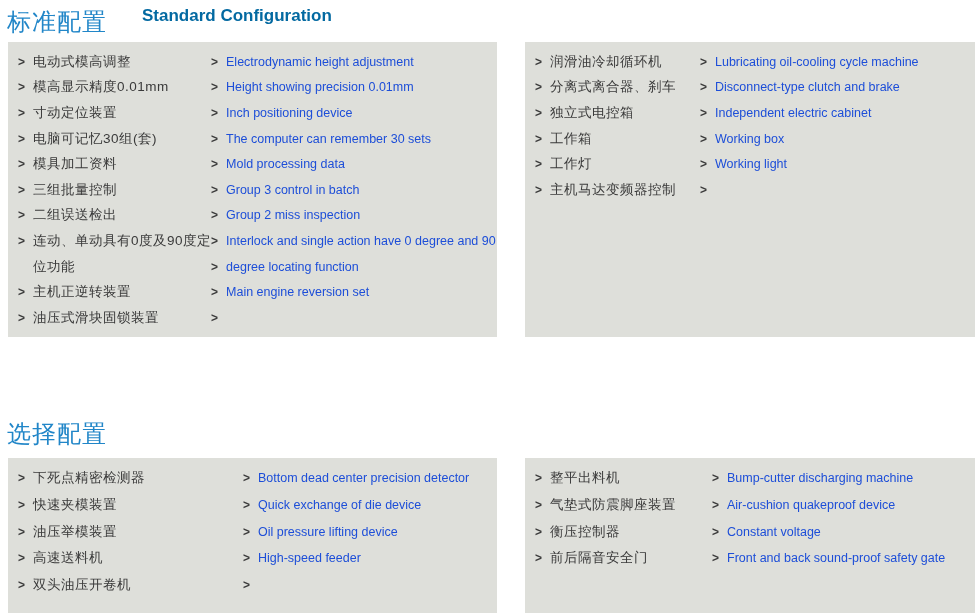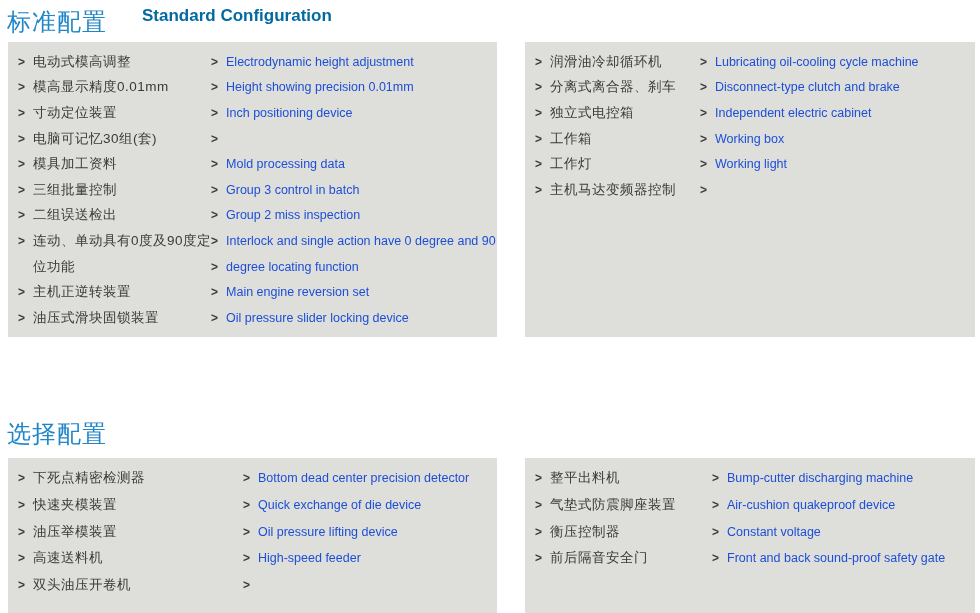--- a/index.html
+++ b/index.html
@@ -142,20 +142,21 @@
             <div class="row">
               <span class="marker">&gt;</span>
               <span class="txt">Height showing precision 0.01mm</span>
             </div>
             <div class="row">
               <span class="marker">&gt;</span>
               <span class="txt">Inch positioning device</span>
             </div>
             <div class="row">
               <span class="marker">&gt;</span>
+              <span class="txt">The computer can remember 30 sets</span>
             </div>
             <div class="row">
               <span class="marker">&gt;</span>
               <span class="txt">Mold processing data</span>
             </div>
             <div class="row">
               <span class="marker">&gt;</span>
               <span class="txt">Group 3 control in batch</span>
             </div>
             <div class="row">
@@ -169,21 +170,20 @@
             <div class="row">
               <span class="marker">&gt;</span>
               <span class="txt">degree locating function</span>
             </div>
             <div class="row">
               <span class="marker">&gt;</span>
               <span class="txt">Main engine reversion set</span>
             </div>
             <div class="row">
               <span class="marker">&gt;</span>
-              <span class="txt">Oil pressure slider locking device</span>
             </div>
           </div>
       </div>
       <div class="panel panel-right p-tr">
         <div class="col col-cn">
             <div class="row">
               <span class="marker">&gt;</span>
               <span class="txt">润滑油冷却循环机</span>
             </div>
             <div class="row">

